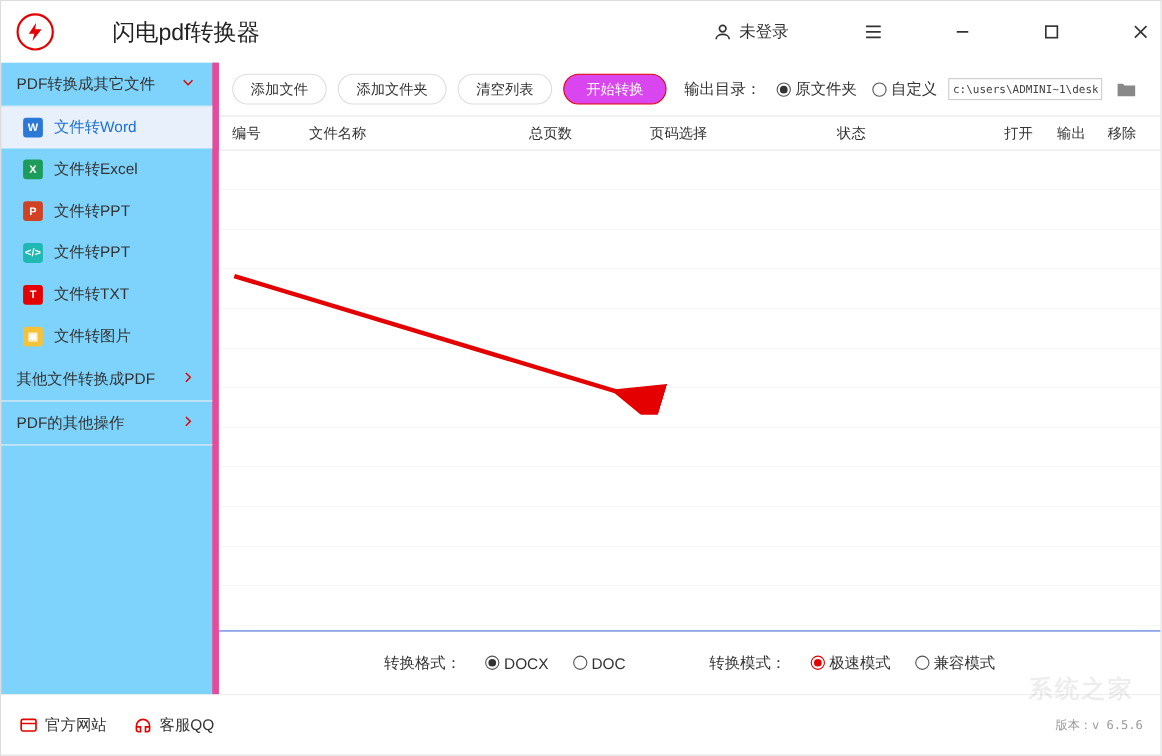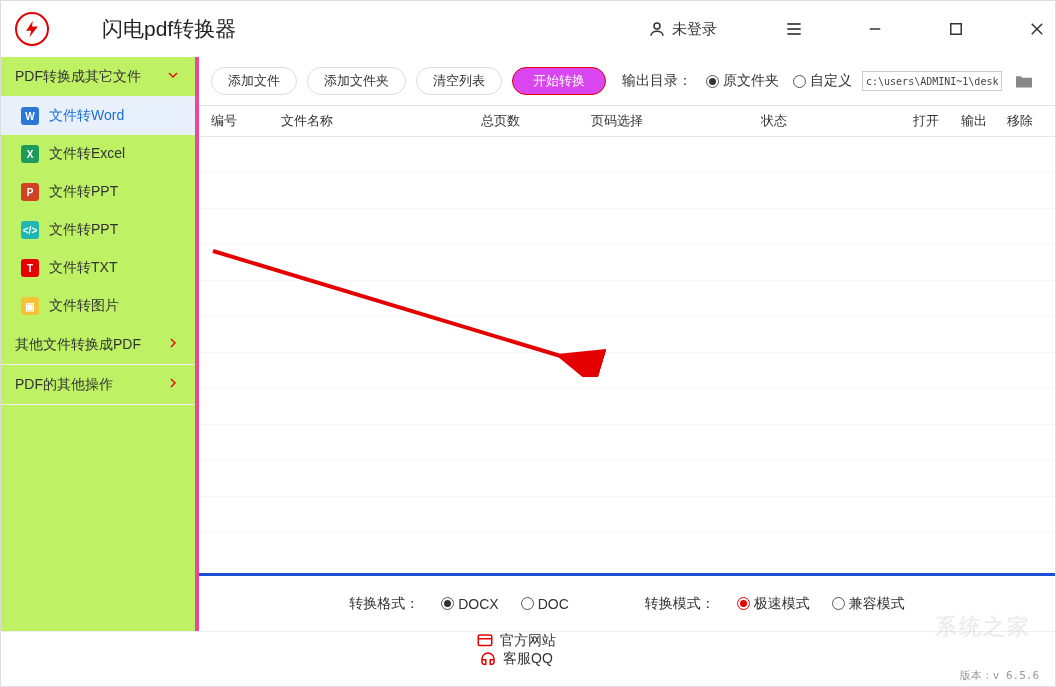--- a/index.html
+++ b/index.html
@@ -12,21 +12,21 @@
 .app-title { font-size: 21px; font-weight: 500; color: #222; }
 .titlebar-spacer { flex: 1; }
 .user-block { display: flex; align-items: center; font-size: 15px; color: #333; margin-right: 14px; cursor: pointer; }
 .user-block svg { width: 18px; height: 18px; margin-right: 6px; }
 .win-btn { width: 36px; height: 36px; display: flex; align-items: center; justify-content: center; color: #333; }
 .win-btn svg { width: 18px; height: 18px; }
 .win-btn.menu svg { width: 20px; height: 20px; }
 
 
 .main { display: flex; height: 574px; }
-.sidebar { width: 200px; background: #bef264; border-right: 4px solid #ec4899; }
+.sidebar { width: 200px; background: #7dd3fc; border-right: 6px solid #ec4899; }
 .side-cat { height: 40px; display: flex; align-items: center; padding: 0 14px; font-size: 14px; color: #333; border-bottom: 1px solid #eee; cursor: pointer; }
 .side-cat .chev { margin-left: auto; }
 .side-cat .chev svg { width: 16px; height: 16px; stroke: #e40000; }
 .side-item { height: 38px; display: flex; align-items: center; padding: 0 14px 0 20px; font-size: 14px; color: #333; cursor: pointer; }
 .side-item.active { background: #e7f0fb; color: #1b6fd8; }
 .fi { width: 18px; height: 18px; border-radius: 3px; display: flex; align-items: center; justify-content: center; color: #fff; font-size: 10px; font-weight: bold; margin-right: 10px; }
 .fi-w { background: #2b78d7; } .fi-x { background: #1d9b5b; } .fi-p { background: #d04223; }
 .fi-h { background: #1fb8b2; } .fi-t { background: #e40000; } .fi-i { background: #f4c33a; }
 
 
@@ -43,27 +43,27 @@
 .folder-btn svg { width: 20px; height: 16px; fill: #888; }
 
 .table-head { height: 32px; border-top: 1px solid #e5e5e5; border-bottom: 1px solid #e5e5e5; display: flex; align-items: center; font-size: 13px; color: #333; padding: 0 12px; }
 .th-num { width: 70px; } .th-name { width: 200px; } .th-pages { width: 110px; }
 .th-pagesel { width: 170px; } .th-status { width: 140px; }
 .th-open { width: 50px; text-align: center; } .th-out { width: 46px; text-align: center; } .th-rm { width: 46px; text-align: center; }
 
 .grid { flex: 1; position: relative; background: repeating-linear-gradient(180deg, #fff 0, #fff 35px, #f7f7f7 35px, #f7f7f7 36px); }
 .arrow { position: absolute; top: 100px; left: -2px; }
 
-.options { height: 58px; border-top: 3px solid #1d4ed8; display: flex; align-items: center; justify-content: center; gap: 18px; font-size: 14px; color: #333; }
+.options { height: 58px; border-top: 1px solid #1d4ed8; display: flex; align-items: center; justify-content: center; gap: 18px; font-size: 14px; color: #333; }
 .opt-label { font-weight: 500; }
 .radio.red.checked .dot { border-color: #e40000; }
 .radio.red.checked .dot::after { background: #e40000; }
 
 
-.footer { height: 56px; border-top: 1px solid #eee; display: flex; align-items: center; padding: 0 16px; flex-direction: column; }
+.footer { height: 56px; border-top: 1px solid #eee; display: flex; align-items: center; padding: 0 16px; }
 .foot-link { display: flex; align-items: center; font-size: 14px; color: #333; margin-right: 24px; cursor: pointer; }
 .foot-link svg { width: 18px; height: 18px; margin-right: 6px; }
 .version { margin-left: auto; font-size: 11px; color: #999; font-family: monospace; }
 .watermark { position: absolute; right: 24px; bottom: 44px; font-size: 22px; color: rgba(0,0,0,0.07); font-weight: bold; letter-spacing: 2px; pointer-events: none; }
 </style>
 </head>
 <body>
 
 <div class="titlebar">
   <div class="logo-icon">

